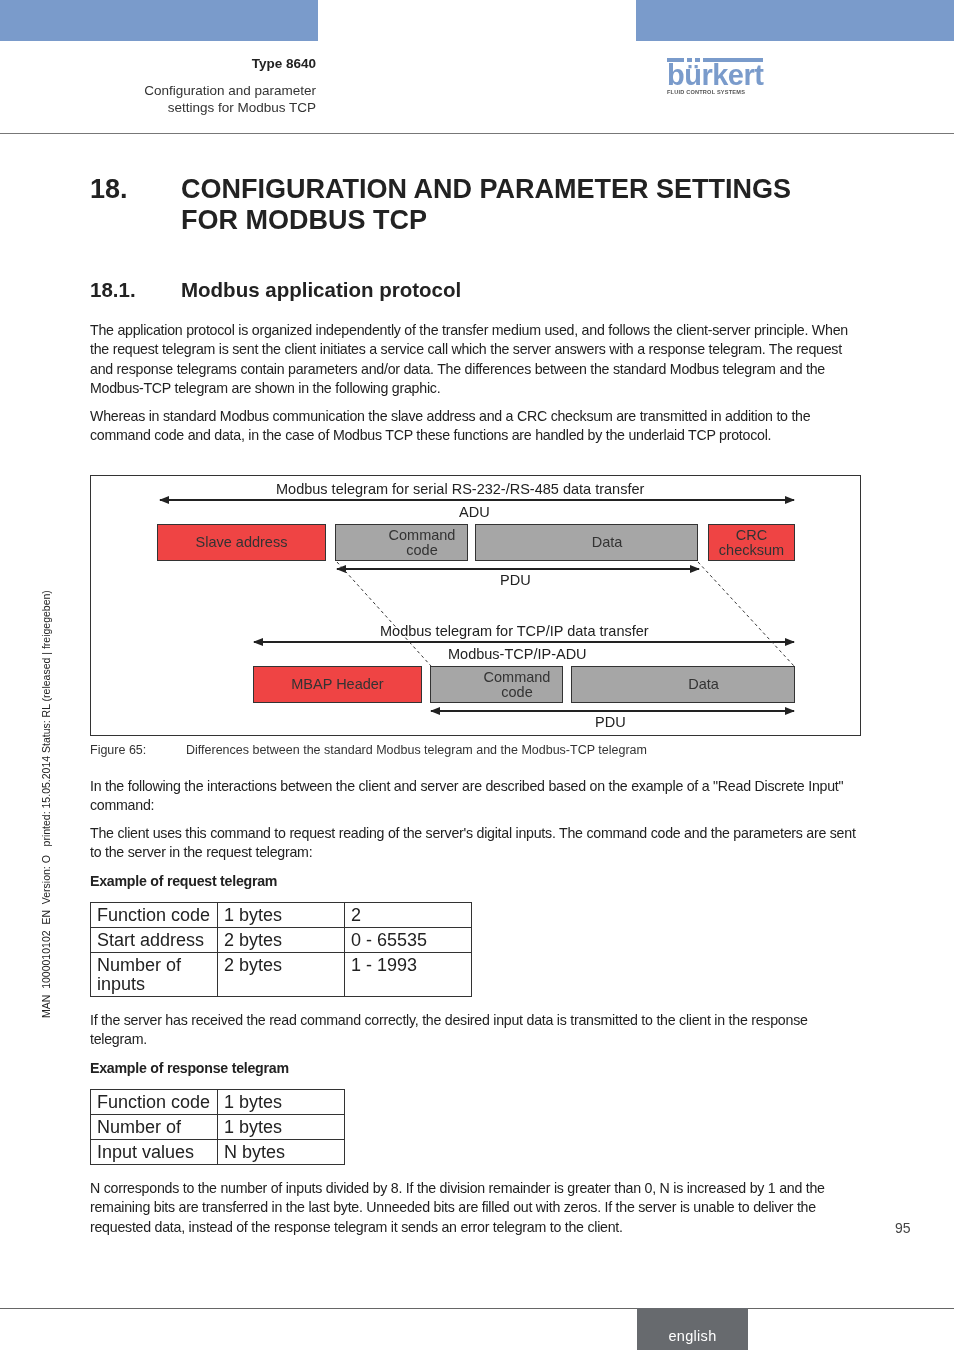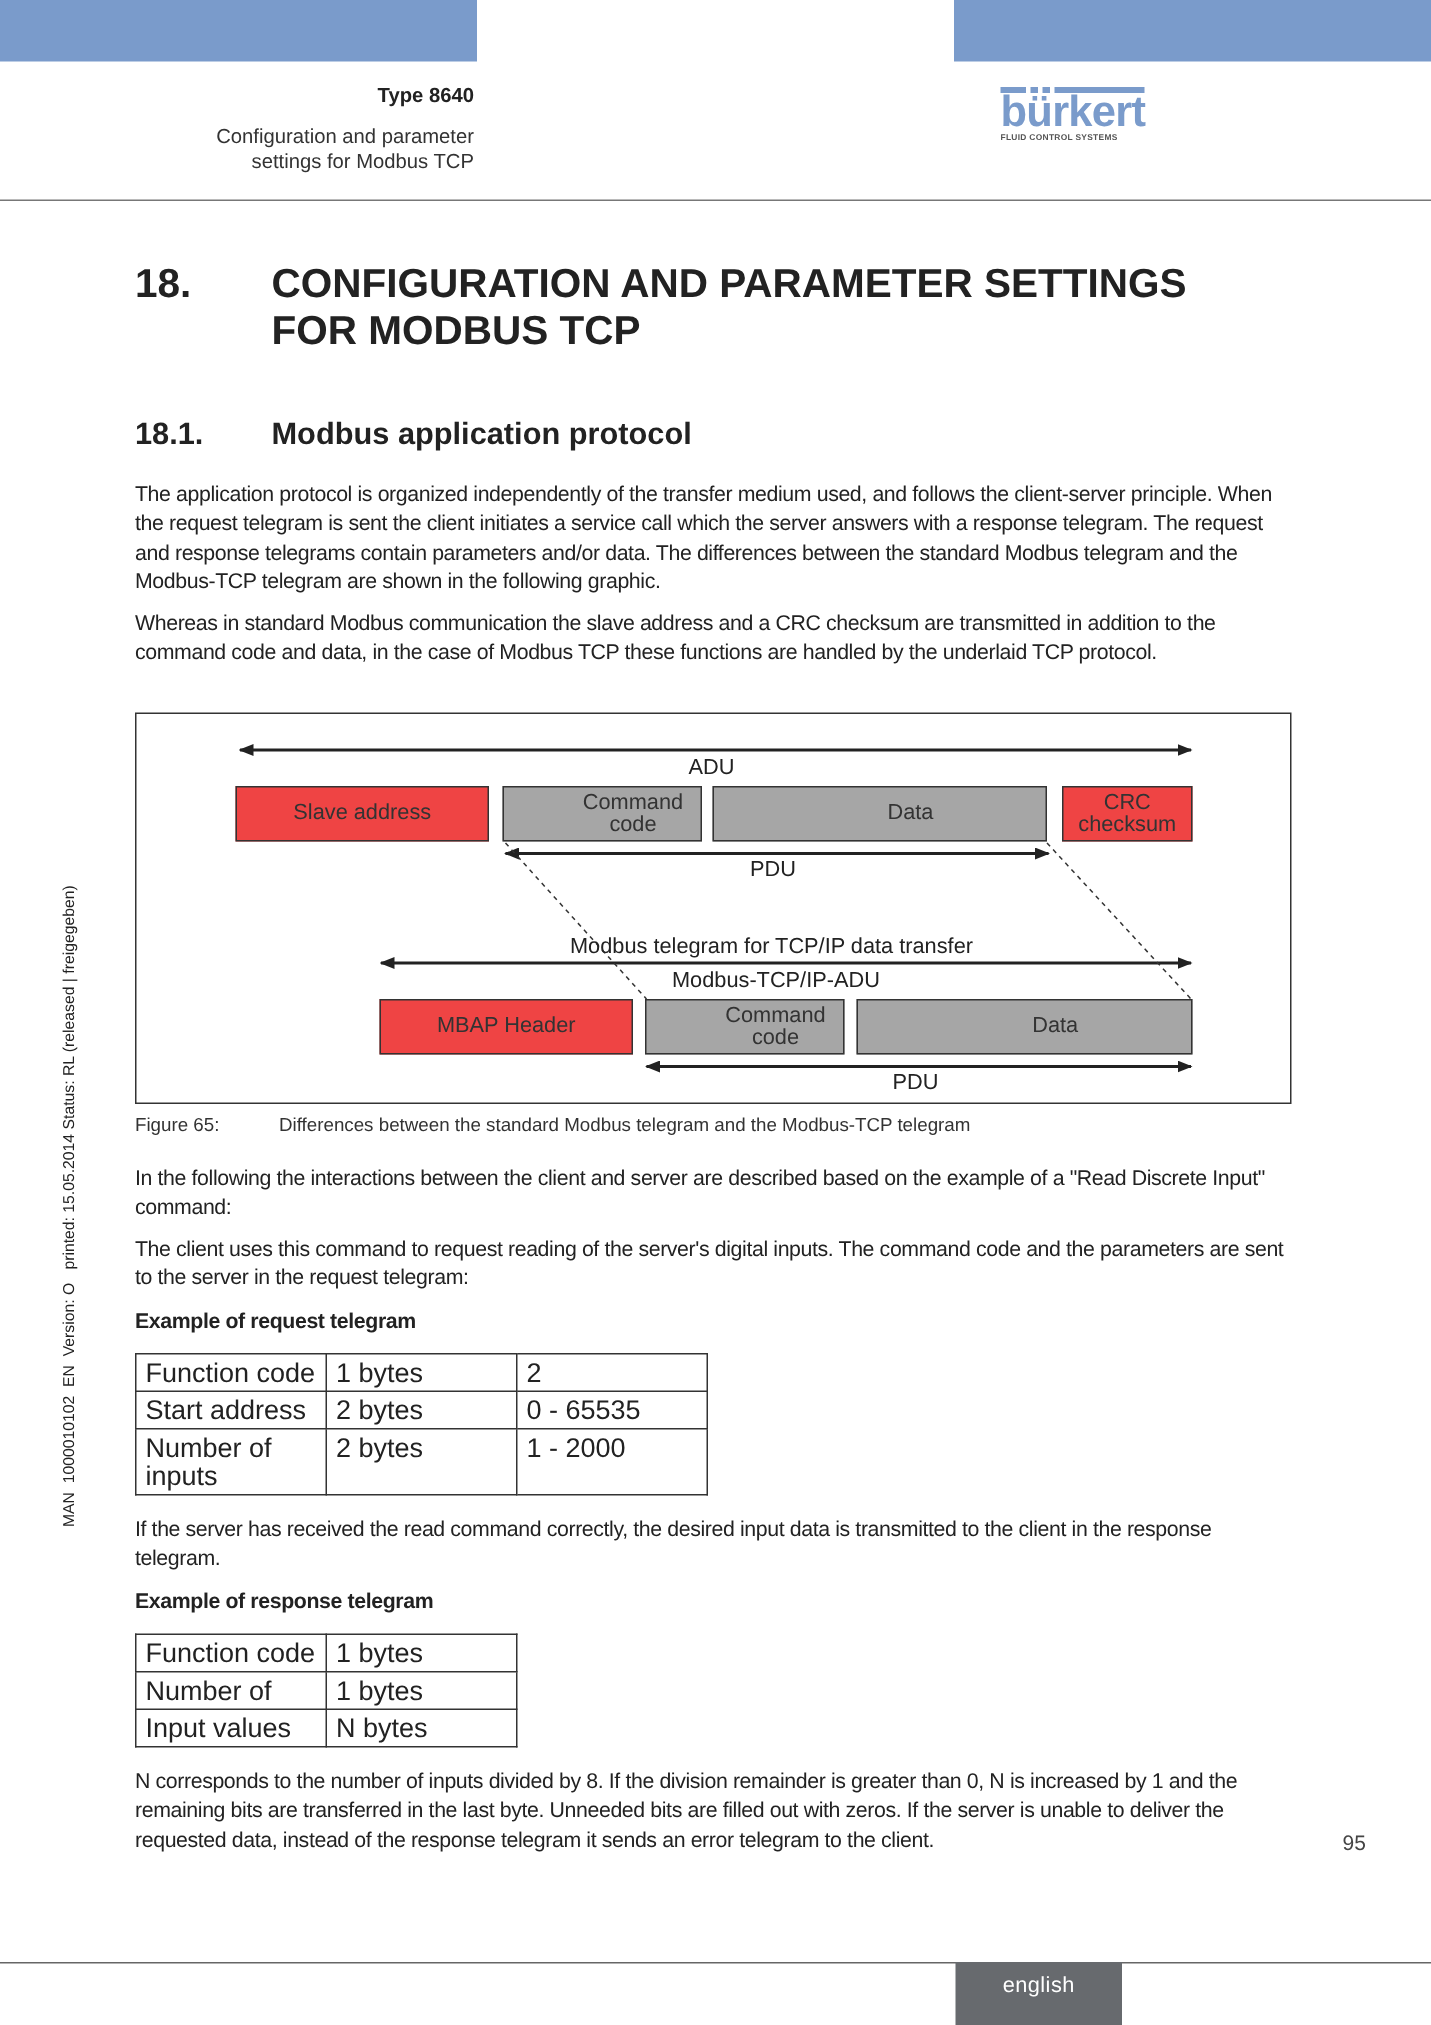--- a/index.html
+++ b/index.html
@@ -36,21 +36,21 @@
   .lbl { position:absolute; font-size:14.5px; color:#222; white-space:nowrap; }
 
   .caption { position:absolute; left:90px; top:743px; font-size:12.5px; color:#333; }
   .caption .cap-txt { position:absolute; left:96px; white-space:nowrap; }
 
   table { position:absolute; border-collapse:collapse; font-size:18px; color:#222; }
   td { border:1px solid #333; padding:3px 6px 2px 6px; vertical-align:top; line-height:19px; }
 
   .pagenum { position:absolute; left:895px; top:1220px; font-size:14px; color:#444; }
   .ftr-rule { position:absolute; left:0; top:1308px; width:954px; height:1px; background:#666; }
-  .lang { position:absolute; left:637px; top:1308px; width:111px; height:42px; background:#676a6e; color:#fff; font-size:14.5px; text-align:center; padding-top:8px; box-sizing:border-box; letter-spacing:0.3px; }
+  .lang { position:absolute; left:637px; top:1308px; width:111px; height:42px; background:#676a6e; color:#fff; font-size:14.5px; text-align:center; padding-top:20px; box-sizing:border-box; letter-spacing:0.3px; }
 </style>
 </head>
 <body>
 
 <div class="bar bar-left"></div>
 <div class="bar bar-right"></div>
 
 <div class="hdr-type">Type 8640</div>
 <div class="hdr-sub">
   <div>Configuration and parameter</div>
@@ -96,20 +96,21 @@
       </marker>
     </defs>
     <line x1="69" y1="24" x2="703" y2="24" stroke="#222" stroke-width="2" marker-start="url(#at)" marker-end="url(#ah)"></line>
     <line x1="246" y1="93" x2="608" y2="93" stroke="#222" stroke-width="2" marker-start="url(#at)" marker-end="url(#ah)"></line>
     <line x1="163" y1="166" x2="703" y2="166" stroke="#222" stroke-width="2" marker-start="url(#at)" marker-end="url(#ah)"></line>
     <line x1="340" y1="235" x2="703" y2="235" stroke="#222" stroke-width="2" marker-start="url(#at)" marker-end="url(#ah)"></line>
     <line x1="246" y1="86" x2="340" y2="190" stroke="#333" stroke-width="1" stroke-dasharray="3,3"></line>
     <line x1="607" y1="86" x2="703" y2="190" stroke="#333" stroke-width="1" stroke-dasharray="3,3"></line>
   </svg>
 
+  <div class="lbl" style="left:185px;top:5px">Modbus telegram for serial RS-232-/RS-485 data transfer</div>
   <div class="lbl" style="left:368px;top:28px">ADU</div>
 
   <div class="box light" style="left:66px;top:48px;width:169px;height:37px">Slave address</div>
   <div class="box dark" style="left:244px;top:48px;width:133px;height:37px">Command code</div>
   <div class="box dark" style="left:384px;top:48px;width:223px;height:37px">Data</div>
   <div class="box light" style="left:617px;top:48px;width:87px;height:37px;padding:0 4px">CRC checksum</div>
 
   <div class="lbl" style="left:409px;top:96px">PDU</div>
 
   <div class="lbl" style="left:289px;top:147px">Modbus telegram for TCP/IP data transfer</div>
@@ -139,21 +140,21 @@
     <td>2</td>
   </tr>
   <tr>
     <td>Start address</td>
     <td>2 bytes</td>
     <td>0 - 65535</td>
   </tr>
   <tr>
     <td>Number of inputs</td>
     <td>2 bytes</td>
-    <td>1 - 2000</td>
+    <td>1 - 1993</td>
   </tr>
 </tbody>
   </table>
 
 <div class="p" style="top:1011px">If the server has received the read command correctly, the desired input data is transmitted to the client in the response telegram.</div>
 <div class="p bold" style="top:1059px">Example of response telegram</div>
 
 <table style="left:90px;top:1089px;width:255px">
   <tbody>
       <tr>

